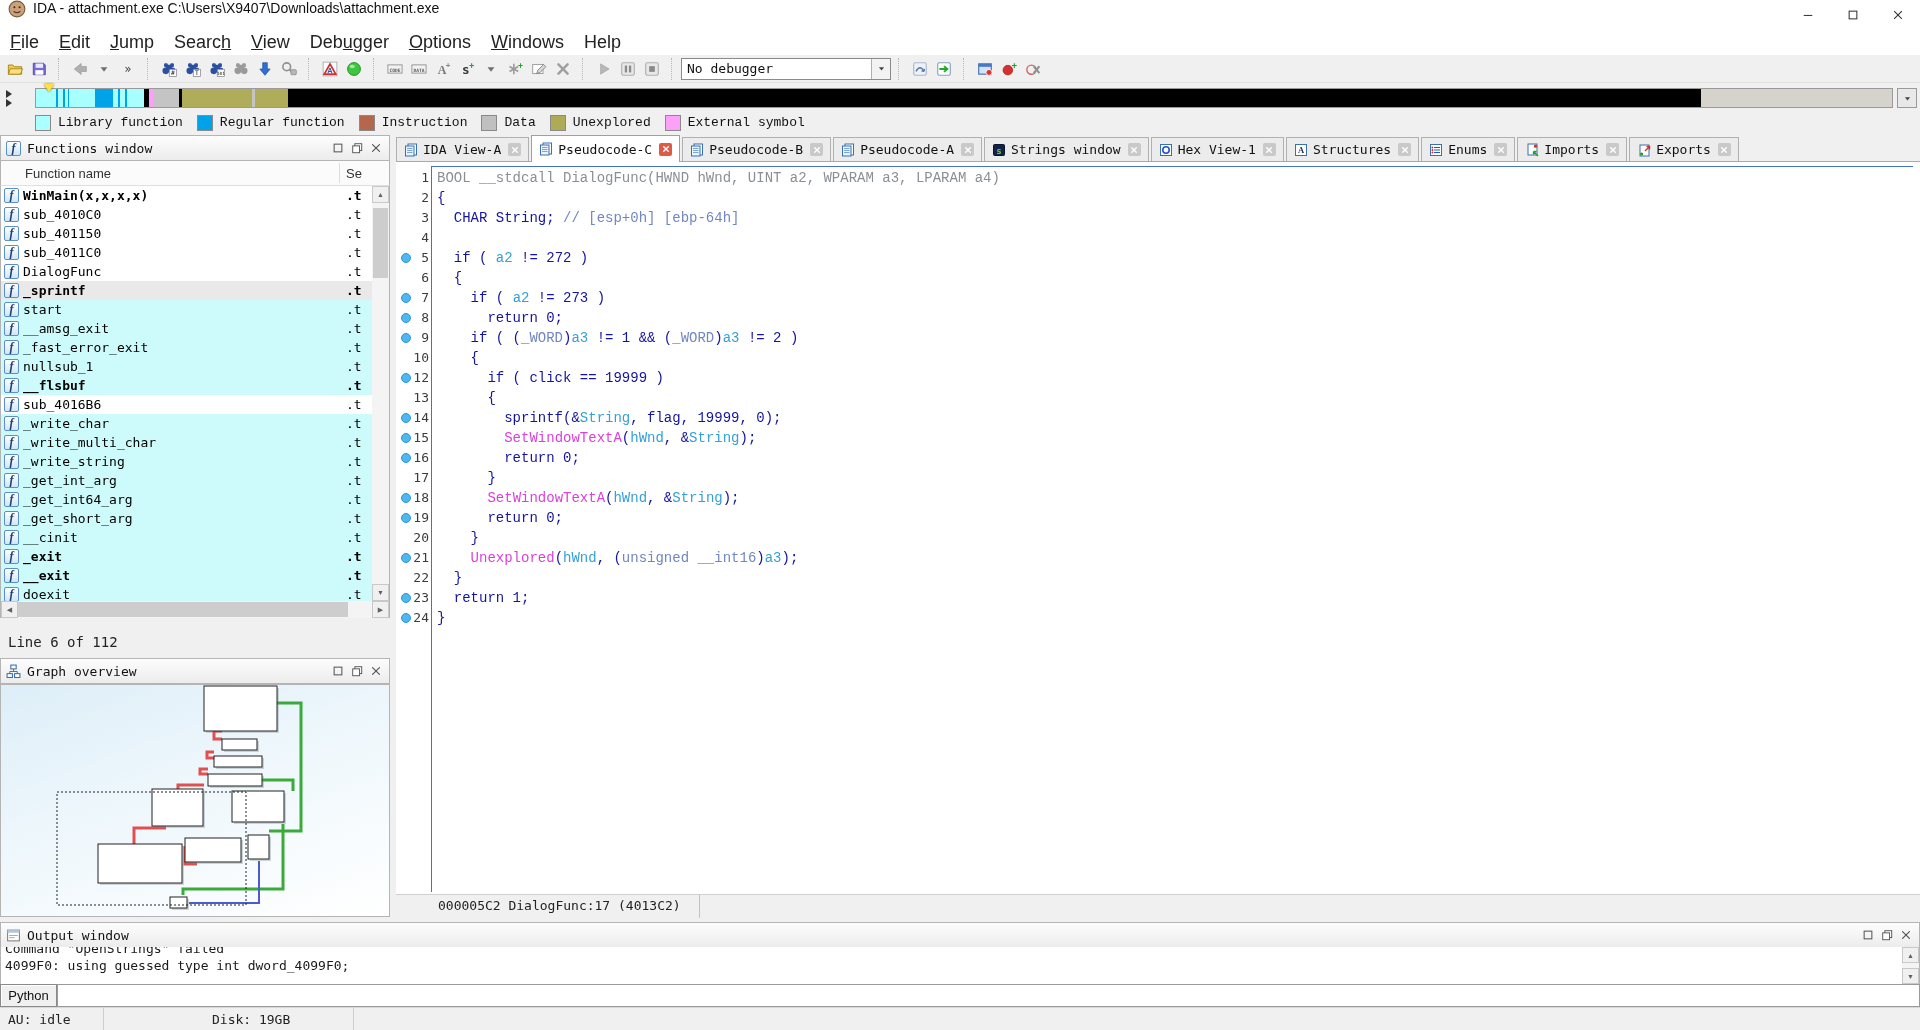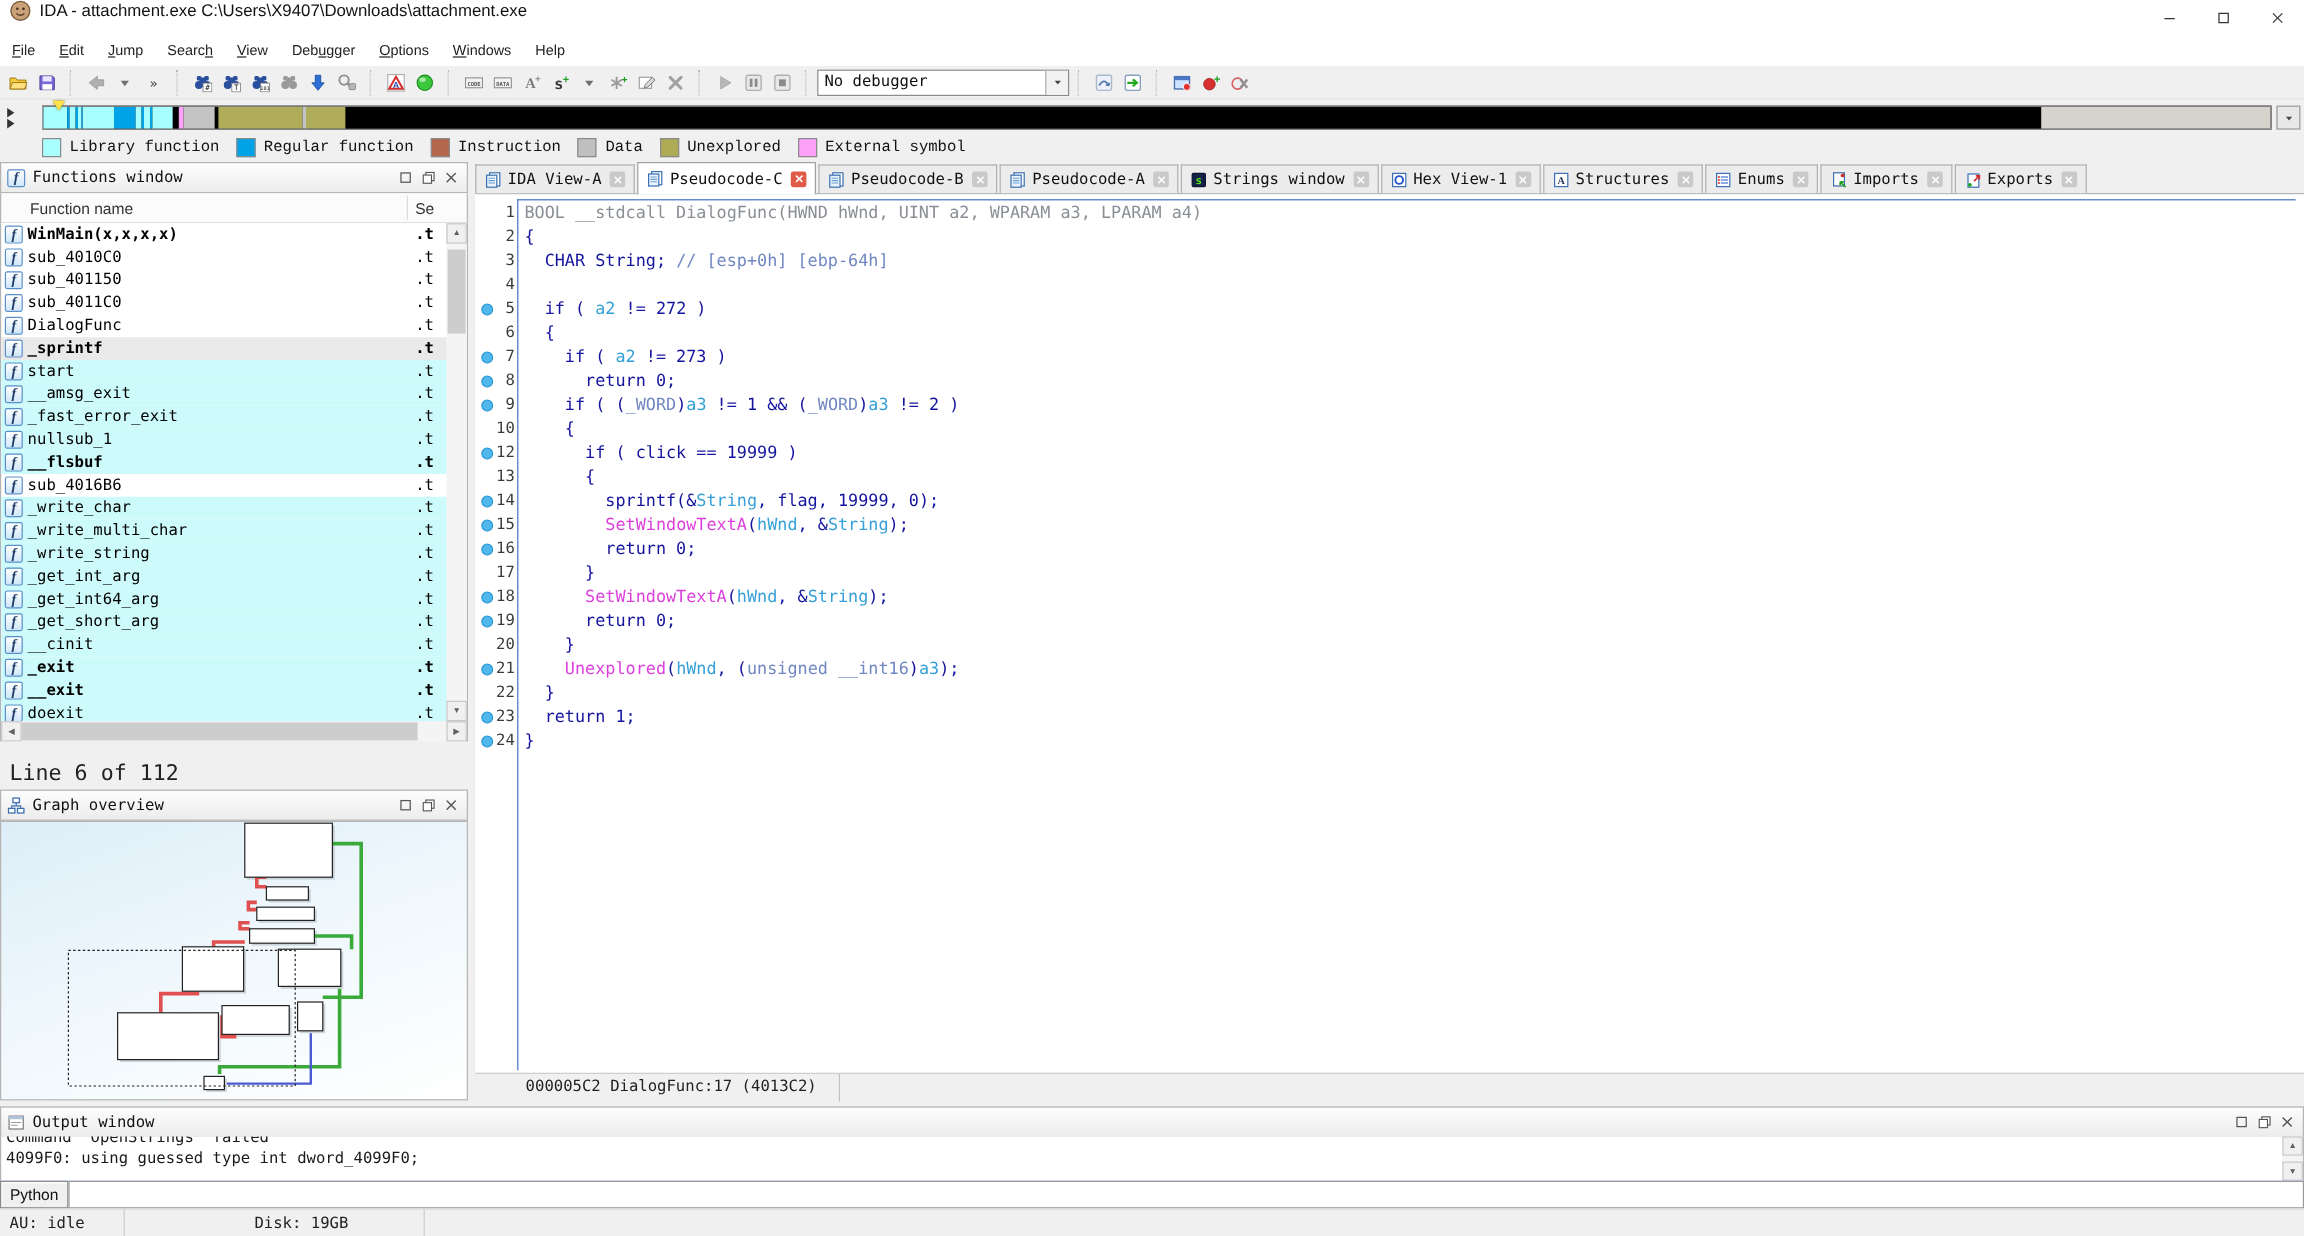--- a/index.html
+++ b/index.html
@@ -11,21 +11,21 @@
   .titlebar { position:absolute; left:0; top:0; width:1920px; height:29px; background:#ffffff;
               display:flex; }
   .titlebar .appicon { margin-left:8px; width:18px; height:18px; }
   .titlebar .title { margin-left:7px; font-size:14px; color:#111; }
   .tb-controls { margin-left:auto; display:flex; height:29px; }
   .tb-btn { width:45px; height:29px; display:flex; align-items:center; justify-content:center;
             color:#333; font-size:13px; }
 
   
   .menubar { position:absolute; left:0; top:29px; width:1920px; height:26px; background:#ffffff;
-             display:flex; align-items:center; font-size:12px; color:#222; }
+             display:flex; align-items:center; font-size:18px; color:#222; }
   .menu-item { padding:4px 10px; }
   .menu-item u { text-decoration:underline; }
 
   
   .toolbar { position:absolute; left:0; top:55px; width:1920px; height:28px; background:#f0f0f0;
              display:flex; align-items:center; border-bottom:1px solid #e2e2e2; }
   .tgroup { display:flex; align-items:center; height:26px; padding:0 3px; }
   .tsep { width:5px; height:22px; border-left:1px dotted #b8b8b8; margin:0 2px 0 4px; }
   .tbtn { width:24px; height:24px; display:flex; align-items:center; justify-content:center;
           border:1px solid transparent; border-radius:2px; }
@@ -95,21 +95,21 @@
   .fn-vscroll { position:absolute; left:372px; top:51px; width:17px; height:415px; background:#f4f4f4; }
   .fn-vscroll .up { position:absolute; top:0; left:0; width:17px; height:17px; }
   .fn-vscroll .dn { position:absolute; bottom:0; left:0; width:17px; height:17px; }
   .fn-vscroll .thumb { position:absolute; left:1px; top:22px; width:15px; height:70px; background:#cdcdcd; }
   .fn-hscroll { position:absolute; left:0; top:466px; width:390px; height:17px; background:#f4f4f4;
                 border-left:1px solid #b4b4b4; border-right:1px solid #b4b4b4; }
   .fn-hscroll .lt { position:absolute; left:0; top:0; width:17px; height:17px; }
   .fn-hscroll .rt { position:absolute; right:0; top:0; width:17px; height:17px; }
   .fn-hscroll .thumb { position:absolute; left:17px; top:1px; width:330px; height:15px; background:#cdcdcd; }
   .fn-status { position:absolute; left:0; top:483px; width:390px; height:40px; background:#f0f0f0;
-               font-size:18px; color:#222; font-family:"DejaVu Sans Mono", monospace; }
+               font-size:14px; color:#222; font-family:"DejaVu Sans Mono", monospace; }
   .fn-status span { position:absolute; left:8px; top:16px; }
 
   .gr-title { position:absolute; left:0; top:523px; width:390px; }
   .gr-content { position:absolute; left:0; top:549px; width:390px; height:233px;
                 border:1px solid #b4b4b4; background:linear-gradient(160deg,#ddeef8 0%,#eef7fc 45%,#ffffff 100%); }
 
   
   .rightcol { position:absolute; left:396px; top:0; width:1524px; height:787px; }
   .tabbar { position:absolute; left:0; top:0; width:1524px; height:27px; border-bottom:1px solid #a8a8a8;
             display:flex; align-items:flex-end; font-family:"DejaVu Sans Mono", monospace; font-size:13px; }
@@ -126,21 +126,21 @@
               overflow:hidden; }
   .focus-rect { position:absolute; left:35px; top:4px; width:1482px; height:726px;
                 border-left:1px solid #4472c4; border-top:1px solid #4472c4; pointer-events:none; }
   .code-lines { position:absolute; left:0; top:6px; width:100%; }
   .cline { position:relative; height:20px; white-space:pre; font-family:"DejaVu Sans Mono", monospace;
            font-size:14px; line-height:20px; }
   .cline .num { position:absolute; left:0; top:0; width:33px; text-align:right; color:#3c3c3c;
                 font-size:13px; }
   .cline .bp { position:absolute; left:5px; top:5px; width:10px; height:10px; border-radius:50%;
                background:var(--c-bp); border:1px solid #2e9ad4; }
-  .cline .code { position:absolute; left:41px; top:0; }
+  .cline .code { position:absolute; left:41px; top:0;font-family:Liberation Mono, monospace; }
   .tk-k { color:var(--c-keyword); } .tk-v { color:var(--c-var); } .tk-m { color:var(--c-import); }
   .tk-g { color:var(--c-gray); }    .tk-c { color:var(--c-cast); }
 
   .codestatus { position:absolute; left:0; top:759px; width:1524px; height:23px; background:#f0f0f0;
                 border-top:1px solid #cfcfcf; font-family:"DejaVu Sans Mono", monospace; font-size:13px;
                 color:#222; }
   .codestatus .cell { position:absolute; left:39px; top:0; height:23px; padding:3px 10px 0 3px;
                       border-right:1px solid #c2c2c2; width:265px; }
 
   

